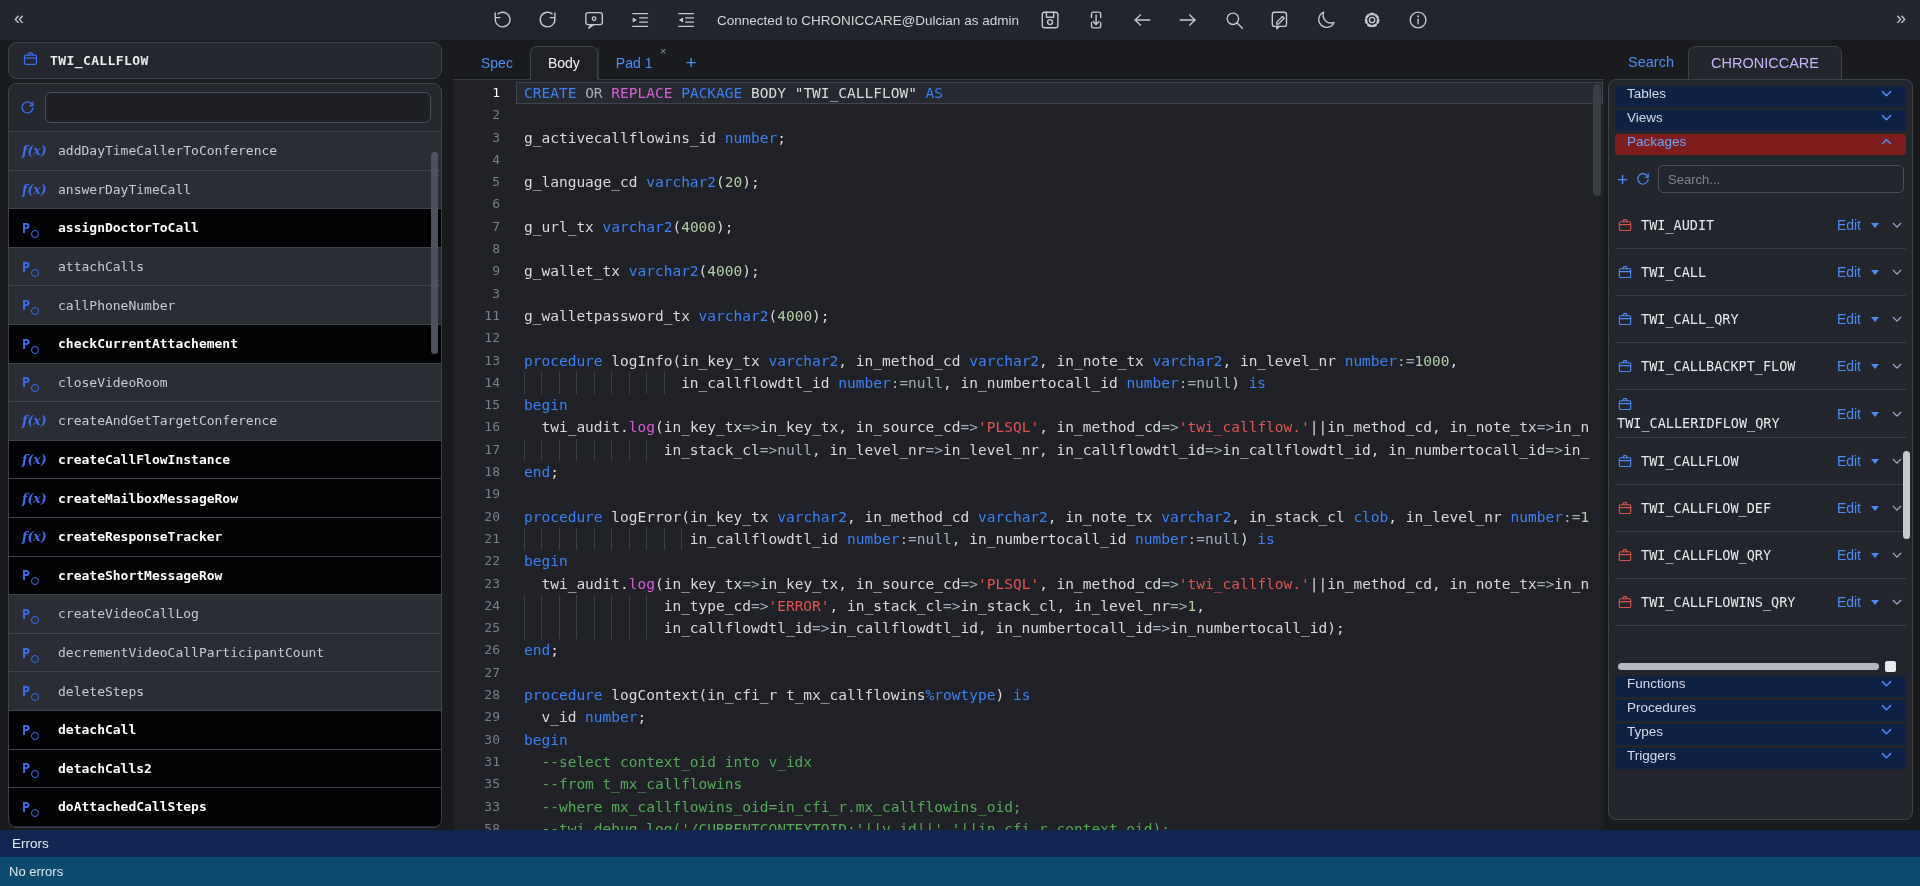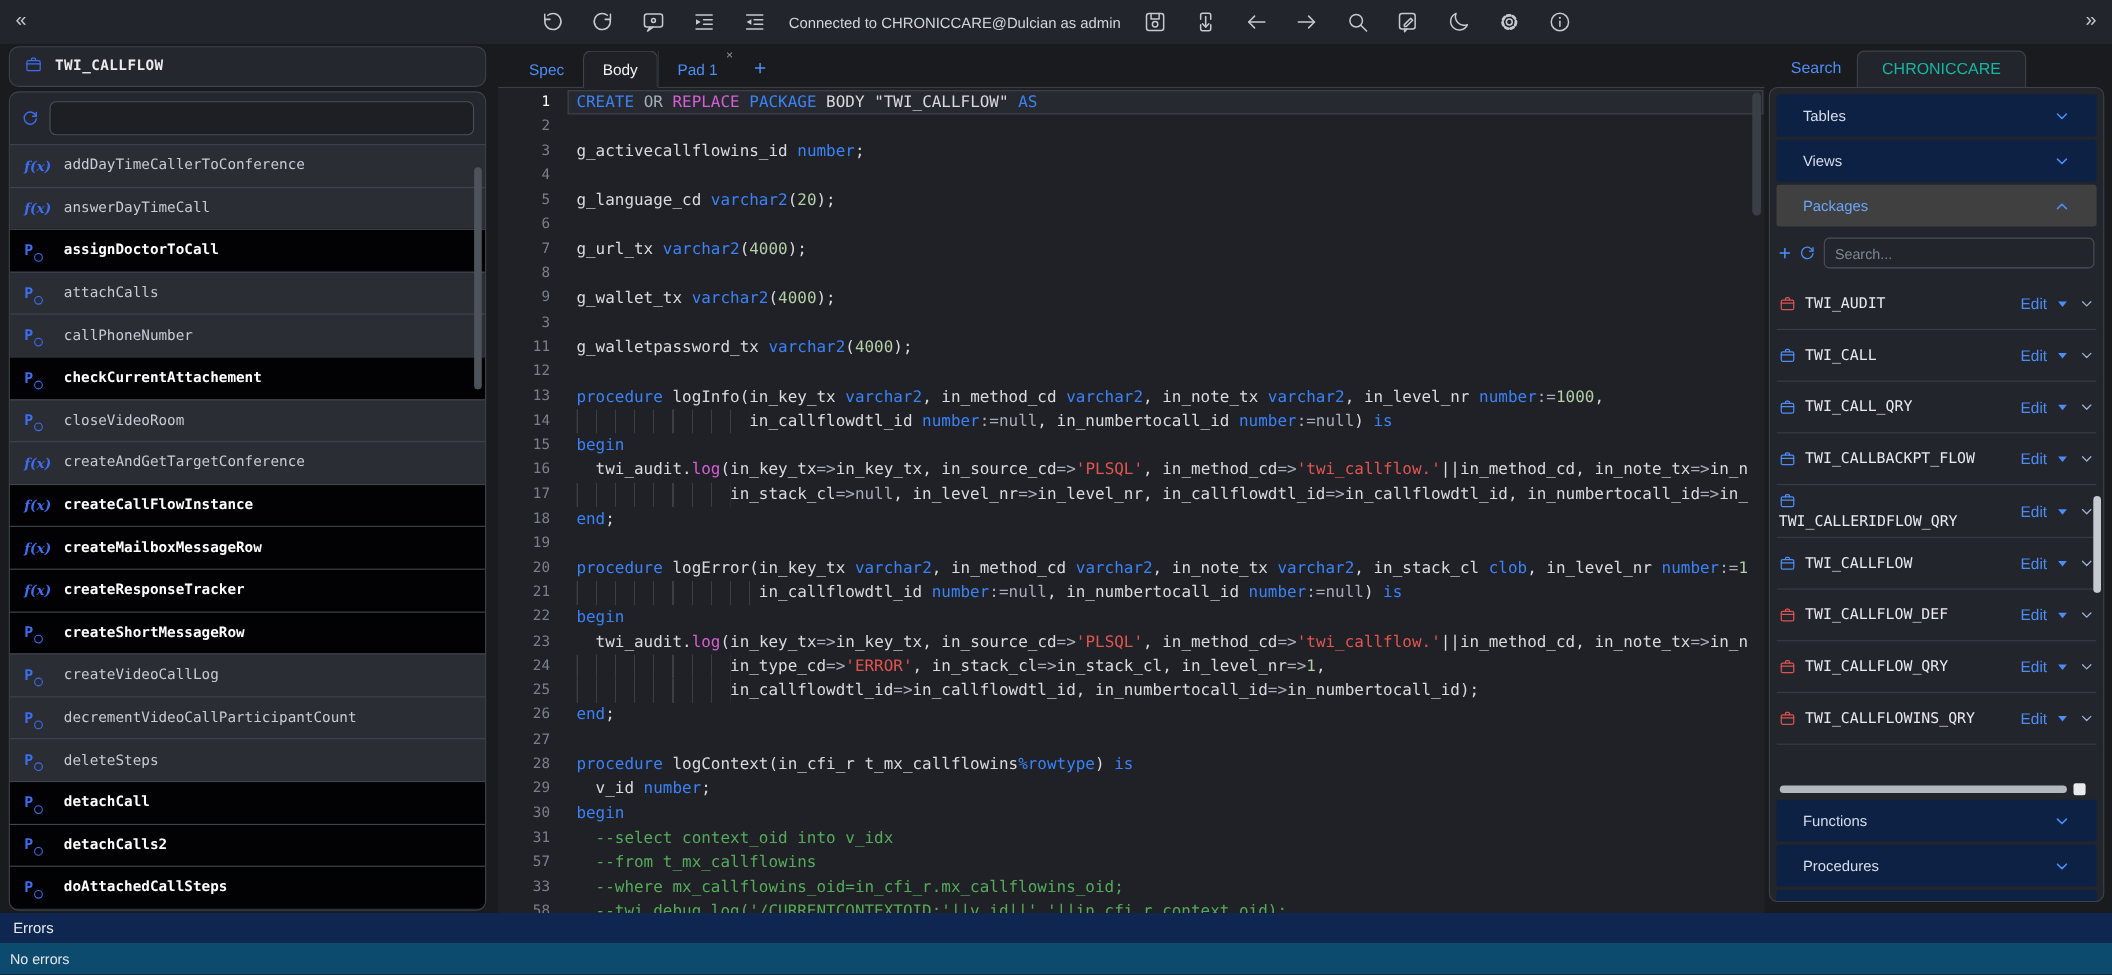--- a/index.html
+++ b/index.html
@@ -58,29 +58,29 @@
     background:#26292f;border:1px solid #40454d;box-sizing:border-box}
   .cl.current .ln{color:#ffffff}
   .tk-k{color:#3b82f6}.tk-m{color:#d65fd6}.tk-s{color:#e25450}.tk-n{color:#b5cea8}
   .tk-c{color:#55ab5a;}.tk-o{color:#a6adb6}.tk-d{color:#d8dade}
   .gd{display:inline-block;height:22.3px;vertical-align:top;
     background:repeating-linear-gradient(to right,#3a3e45 0,#3a3e45 1px,transparent 1px,transparent 2ch)}
   .ed-vthumb{position:absolute;left:1593px;top:84px;width:8px;height:112px;border-radius:4px;background:#3a3e45}
   
   .rt-search{position:absolute;left:1628px;top:54px;font-size:14.5px;color:#4d8df7;cursor:pointer;z-index:3}
   .rt-tab{position:absolute;left:1688px;top:46px;height:34px;box-sizing:border-box;padding:0 22px;
-    border:1px solid #3e434b;border-radius:7px 7px 0 0;background:#22252b;color:#14b8a6;
+    border:1px solid #3e434b;border-radius:7px 7px 0 0;background:#22252b;color:#c4b5fd;
     display:flex;align-items:center;font-size:14.5px;cursor:pointer;z-index:3}
   .rp{position:absolute;left:1608px;top:79px;width:305px;height:741px;box-sizing:border-box;
     background:#22252b;border:1px solid #3e434b;border-radius:8px;padding:6px;overflow:hidden}
-  .acc-h{height:38px;border-radius:3px;background:#0d2145;display:flex;align-items:center;
-    padding:0 24px;margin-bottom:3px;cursor:pointer}
+  .acc-h{height:21px;border-radius:3px;background:#0d2145;display:flex;
+    padding:0 12px;margin-bottom:3px;cursor:pointer}
   .acc-h .lbl{font-size:13.5px;color:#d5dcea;flex:1}
   .acc-h svg{width:15px;height:15px;fill:none;stroke:#4d8df7;stroke-width:2.3;stroke-linecap:round;stroke-linejoin:round}
-  .acc-h.open{background:#404040}
+  .acc-h.open{background:#7f1d1d}
   .acc-h.open .lbl{color:#6ba4f8}
   .pkg-area{position:relative;height:516px;overflow:hidden;margin-bottom:2px}
   .pkg-tools{display:flex;align-items:center;gap:7px;padding:7px 2px 9px}
   .pk-plus{color:#4d8df7;font-size:19px;line-height:17px;cursor:pointer}
   .pk-refresh{display:inline-flex;cursor:pointer}
   .pk-refresh svg{width:16px;height:16px;fill:none;stroke:#4d8df7;stroke-width:1.8;stroke-linecap:round}
   .pk-input{flex:1;height:28px;box-sizing:border-box;background:transparent;border:1px solid #4a505a;
     border-radius:5px;color:#d6d9de;padding:0 9px;font-size:13px;outline:none;min-width:0}
   .pk-input::placeholder{color:#7e8690}
   .pkg-row{min-height:47px;box-sizing:border-box;display:flex;align-items:center;gap:8px;
@@ -377,21 +377,21 @@
     <div class="cl"><span class="ln">22</span><span class="ct"><span class="tk-k">begin</span></span></div>
     <div class="cl"><span class="ln">23</span><span class="ct"><span class="tk-d">  twi_audit.</span><span class="tk-m">log</span><span class="tk-d">(in_key_tx</span><span class="tk-o">=&gt;</span><span class="tk-d">in_key_tx, in_source_cd</span><span class="tk-o">=&gt;</span><span class="tk-s">'PLSQL'</span><span class="tk-d">, in_method_cd</span><span class="tk-o">=&gt;</span><span class="tk-s">'twi_callflow.'</span><span class="tk-d">||in_method_cd, in_note_tx</span><span class="tk-o">=&gt;</span><span class="tk-d">in_n</span></span></div>
     <div class="cl"><span class="ln">24</span><span class="ct"><span class="gd" style="width: 16ch;"></span><span class="tk-d">in_type_cd</span><span class="tk-o">=&gt;</span><span class="tk-s">'ERROR'</span><span class="tk-d">, in_stack_cl</span><span class="tk-o">=&gt;</span><span class="tk-d">in_stack_cl, in_level_nr</span><span class="tk-o">=&gt;</span><span class="tk-n">1</span><span class="tk-d">,</span></span></div>
     <div class="cl"><span class="ln">25</span><span class="ct"><span class="gd" style="width: 16ch;"></span><span class="tk-d">in_callflowdtl_id</span><span class="tk-o">=&gt;</span><span class="tk-d">in_callflowdtl_id, in_numbertocall_id</span><span class="tk-o">=&gt;</span><span class="tk-d">in_numbertocall_id);</span></span></div>
     <div class="cl"><span class="ln">26</span><span class="ct"><span class="tk-k">end</span><span class="tk-d">;</span></span></div>
     <div class="cl"><span class="ln">27</span><span class="ct"></span></div>
     <div class="cl"><span class="ln">28</span><span class="ct"><span class="tk-k">procedure</span><span class="tk-d"> logContext(in_cfi_r t_mx_callflowins</span><span class="tk-k">%rowtype</span><span class="tk-d">) </span><span class="tk-k">is</span></span></div>
     <div class="cl"><span class="ln">29</span><span class="ct"><span class="tk-d">  v_id </span><span class="tk-k">number</span><span class="tk-d">;</span></span></div>
     <div class="cl"><span class="ln">30</span><span class="ct"><span class="tk-k">begin</span></span></div>
     <div class="cl"><span class="ln">31</span><span class="ct"><span class="tk-c">  --select context_oid into v_idx</span></span></div>
-    <div class="cl"><span class="ln">57</span><span class="ct"><span class="tk-c">  --from t_mx_callflowins</span></span></div>
+    <div class="cl"><span class="ln">35</span><span class="ct"><span class="tk-c">  --from t_mx_callflowins</span></span></div>
     <div class="cl"><span class="ln">33</span><span class="ct"><span class="tk-c">  --where mx_callflowins_oid=in_cfi_r.mx_callflowins_oid;</span></span></div>
     <div class="cl"><span class="ln">58</span><span class="ct"><span class="tk-c">  --twi_debug.log('/CURRENTCONTEXTOID:'||v_id||' '||in_cfi_r.context_oid);</span></span></div>
   </div>
 <div class="ed-vthumb"></div>
 
 <span class="rt-search">Search</span>
 <div class="rt-tab">CHRONICCARE</div>
 <div class="rp">
   <div id="acc-top">
       <div class="acc-h">

